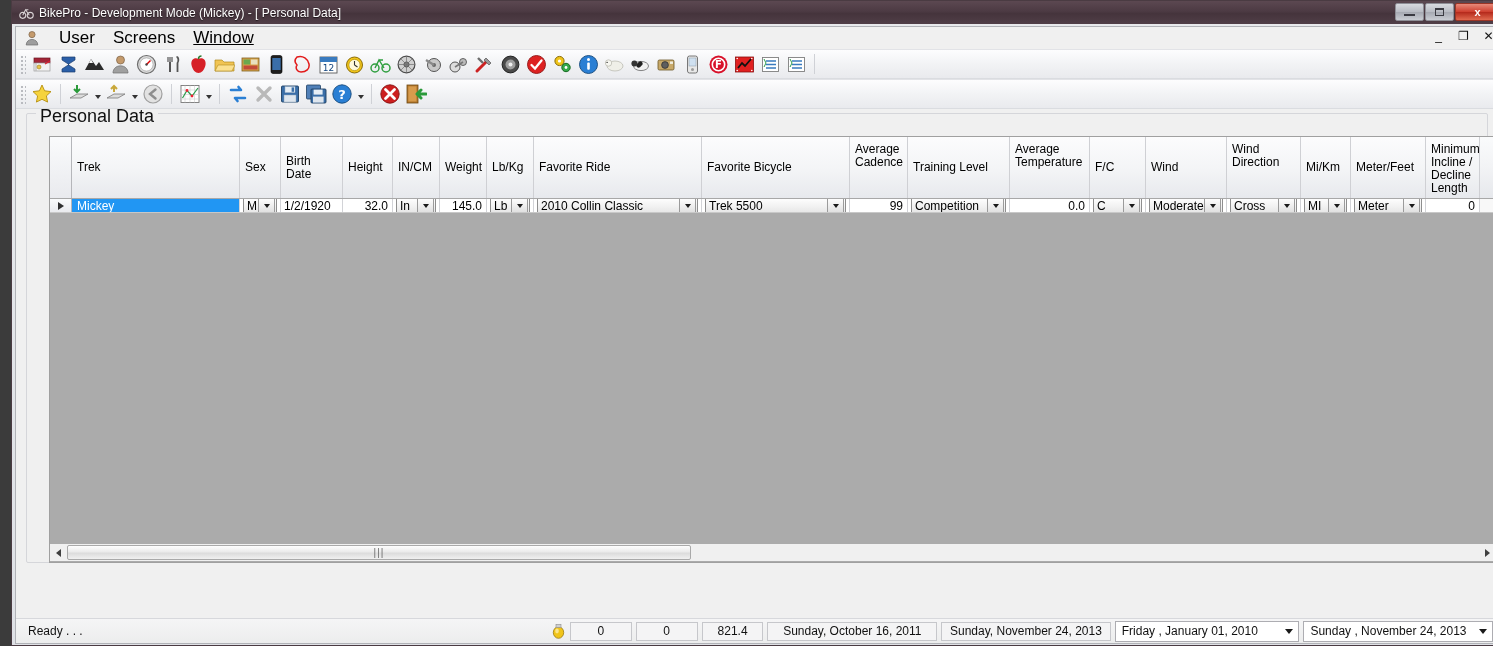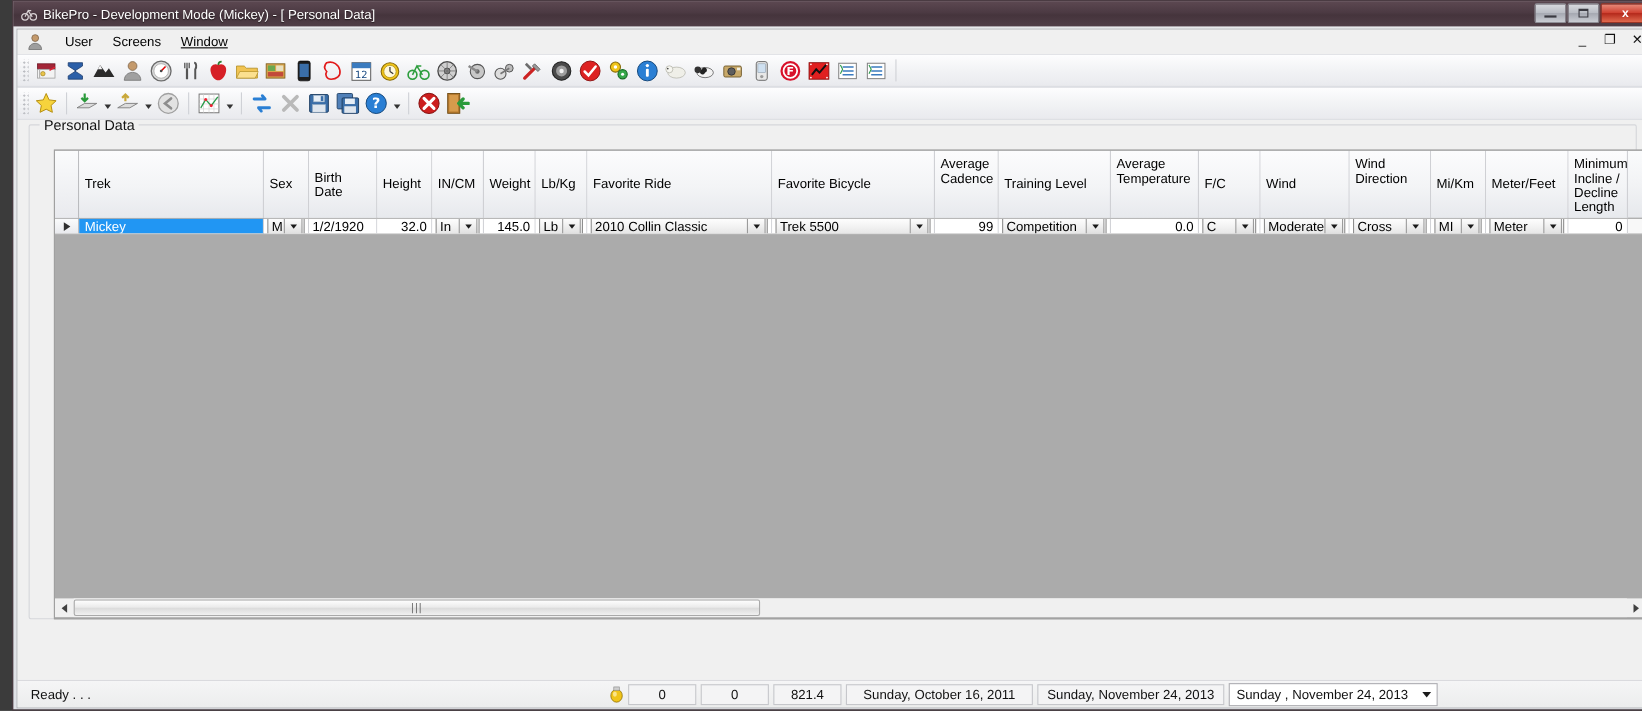--- a/index.html
+++ b/index.html
@@ -75,21 +75,21 @@
     height: 22px;
     background: #f0f0f0;
     display: flex; align-items: center;
     position: relative;
     padding-left: 8px;
     flex: 0 0 auto;
   }
   .menubar .usr-icon { width: 16px; height: 16px; margin-right: 10px; }
   .menu-item {
     padding: 2px 9px;
-    font-size: 12px; color: #000;
+    font-size: 17px; color: #000;
     cursor: default;
   }
   .menu-item u { text-decoration: underline; }
   .mdi-btns {
     position: absolute; right: 6px; top: 2px;
     display: flex; gap: 12px;
     color: #111; font-size: 12px; align-items: center;
   }
   .mdi-btns span { cursor: default; width: 13px; text-align:center; font-family:"Liberation Sans",sans-serif;}
 
@@ -140,21 +140,21 @@
   .groupbox {
     position: absolute;
     left: 10px; top: 4px;
     width: 1462px; height: 450px;
     border: 1px solid #d5d6da;
     border-radius: 2px;
   }
   .groupbox > .gb-title {
     position: absolute; top: -8px; left: 9px;
     background: #f0f0f0; padding: 0 4px;
-    font-size: 13px; color: #111;
+    font-size: 18px; color: #111;
   }
 
   
   .grid-wrap {
     position: absolute;
     left: 22px; top: 22px;
     width: 1448px; height: 427px;
     border: 1px solid #a0a0a0;
     background: #ababab;
     overflow: hidden;
@@ -848,20 +848,24 @@
           <ellipse cx="7.5" cy="9.5" rx="5.2" ry="5.8" fill="#f0c419" stroke="#9a7a0c" stroke-width=".8"></ellipse>
           <ellipse cx="6" cy="8" rx="1.8" ry="2.4" fill="#fbe58a"></ellipse>
           <rect x="5" y="1.5" width="5" height="3" fill="#cfcfcf" stroke="#8d8d8d" stroke-width=".6"></rect>
         </svg>
       </span>
       <div class="sb-panel" style="width:62px;">0</div>
       <div class="sb-panel" style="width:62px;">0</div>
       <div class="sb-panel" style="width:62px;">821.4</div>
       <div class="sb-panel" style="width:170px;">Sunday, October 16, 2011</div>
       <div class="sb-panel" style="width:170px;">Sunday, November 24, 2013</div>
+      <div class="dtp" style="width:185px;">
+        <span class="dtp-txt">Friday     ,  January   01, 2010</span>
+        <span class="dtp-arrow"></span>
+      </div>
       <div class="dtp" style="width:190px;">
         <span class="dtp-txt">Sunday     ,  November 24, 2013</span>
         <span class="dtp-arrow"></span>
       </div>
     </div>
 
   </div>
 </div>
 
 </body></html>

